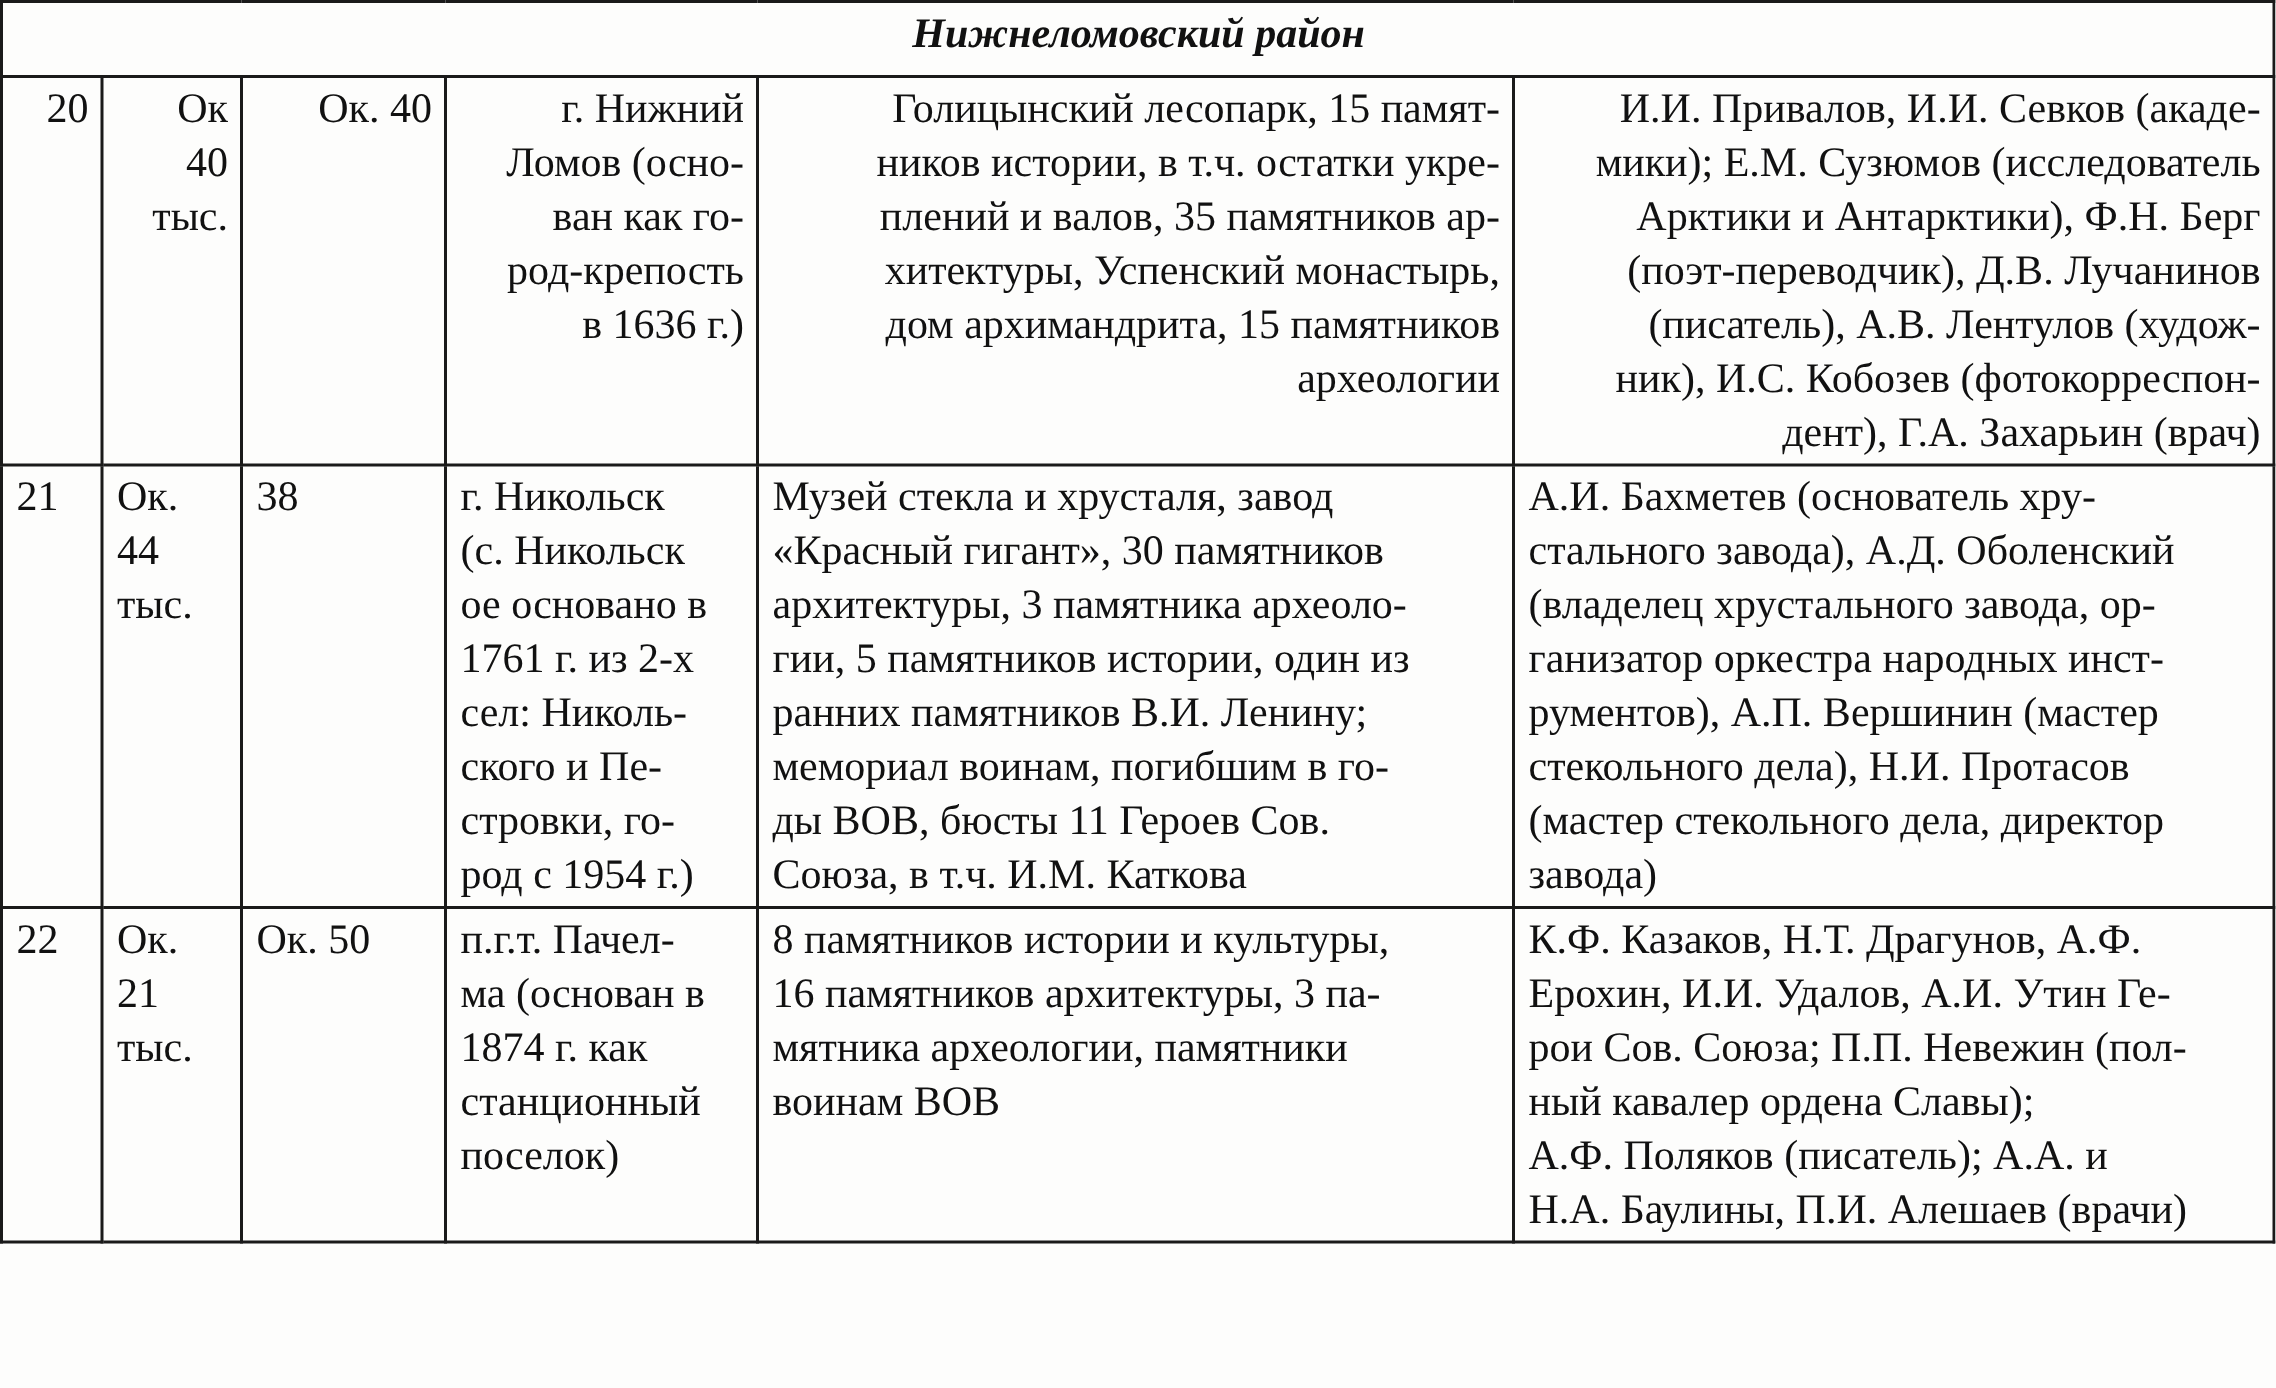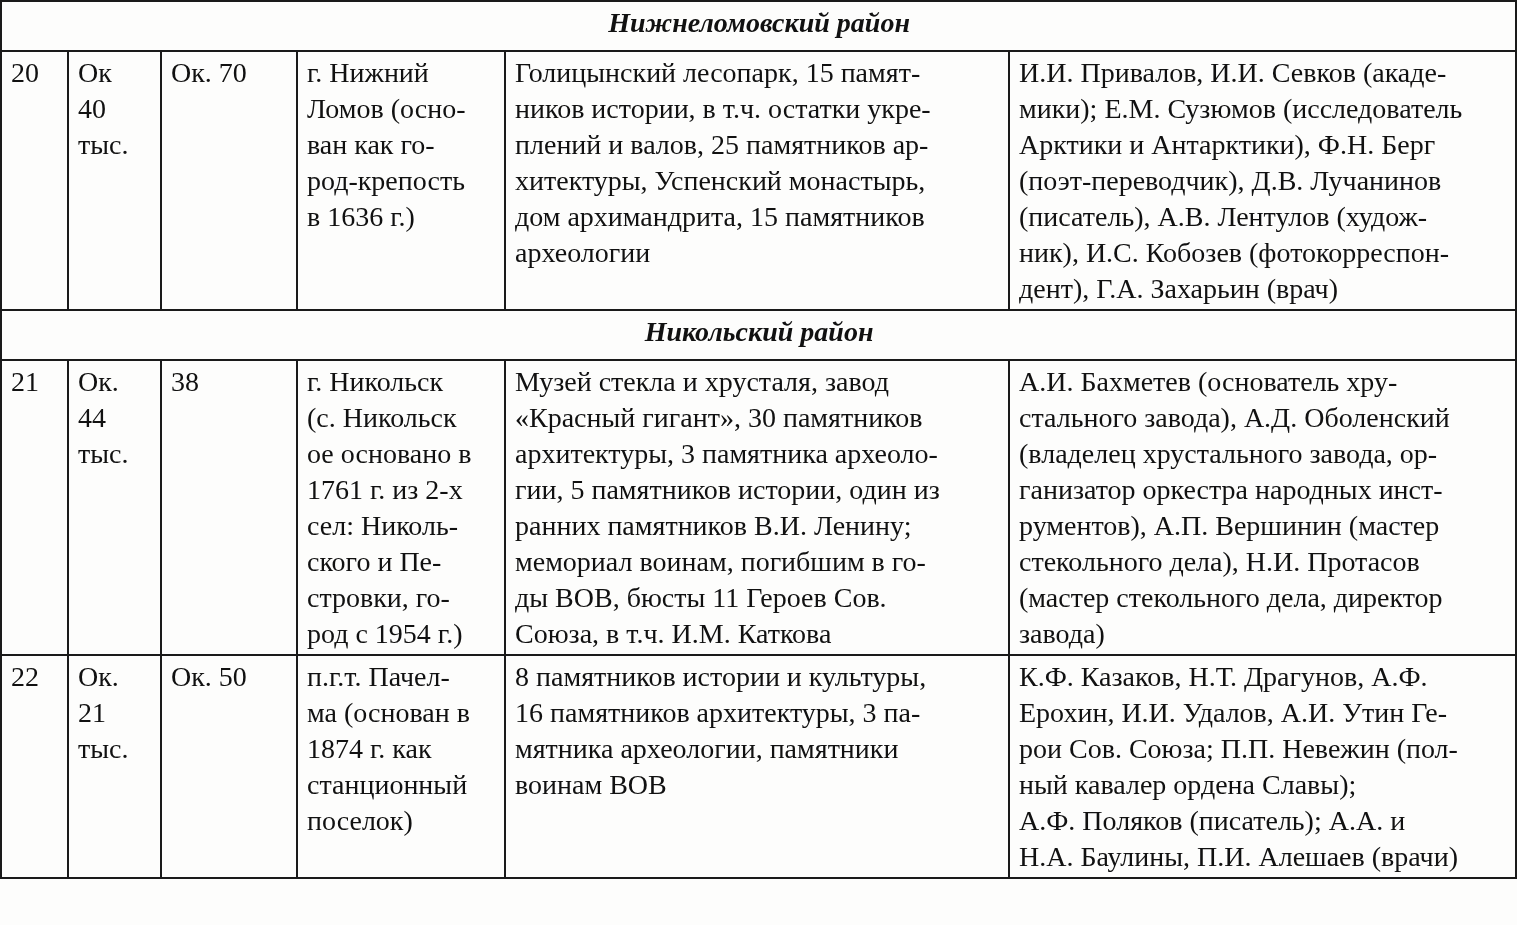--- a/index.html
+++ b/index.html
@@ -35,21 +35,21 @@
     text-align: center;
     vertical-align: middle;
     font-weight: bold;
     font-style: italic;
     font-size: 30px;
     line-height: 34px;
     padding: 4px 8px;
     white-space: normal;
   }
   tr.section-row { height: 50px; }
-  tr.row-20 { height: 253px; }
+  tr.row-20 { height: 253px; text-align: right; }
   tr.row-21 { height: 290px; }
   tr.section-row-3 { height: 54px; }
   tr.row-22 { height: 212px; }
 </style>
 </head>
 <body>
 
 <div class="page">
   <table class="districts">
     <colgroup>
@@ -63,44 +63,41 @@
 
     <tbody>
         <tr class="section-row">
       <td colspan="6" class="section-title">Нижнеломовский район</td>
     </tr>
     <tr class="row-20">
       <td>20</td>
       <td>Ок
 40
 тыс.</td>
-      <td>Ок. 70</td>
+      <td>Ок. 40</td>
       <td>г. Нижний
 Ломов (осно-
 ван  как го-
 род-крепость
 в 1636 г.)</td>
       <td>Голицынский лесопарк, 15 памят-
 ников истории, в т.ч. остатки укре-
-плений и валов, 25 памятников ар-
+плений и валов, 35 памятников ар-
 хитектуры, Успенский монастырь,
 дом архимандрита, 15 памятников
 археологии</td>
       <td>И.И. Привалов, И.И. Севков (акаде-
 мики); Е.М. Сузюмов (исследователь
 Арктики и Антарктики), Ф.Н. Берг
 (поэт-переводчик), Д.В. Лучанинов
 (писатель), А.В. Лентулов (худож-
 ник), И.С. Кобозев (фотокорреспон-
 дент), Г.А. Захарьин (врач)</td>
     </tr>
 
-    <tr class="section-row">
-      <td colspan="6" class="section-title">Никольский район</td>
-    </tr>
     <tr class="row-21">
       <td>21</td>
       <td>Ок.
 44
 тыс.</td>
       <td>38</td>
       <td>г. Никольск
 (с. Никольск
 ое основано в
 1761 г. из 2-х

